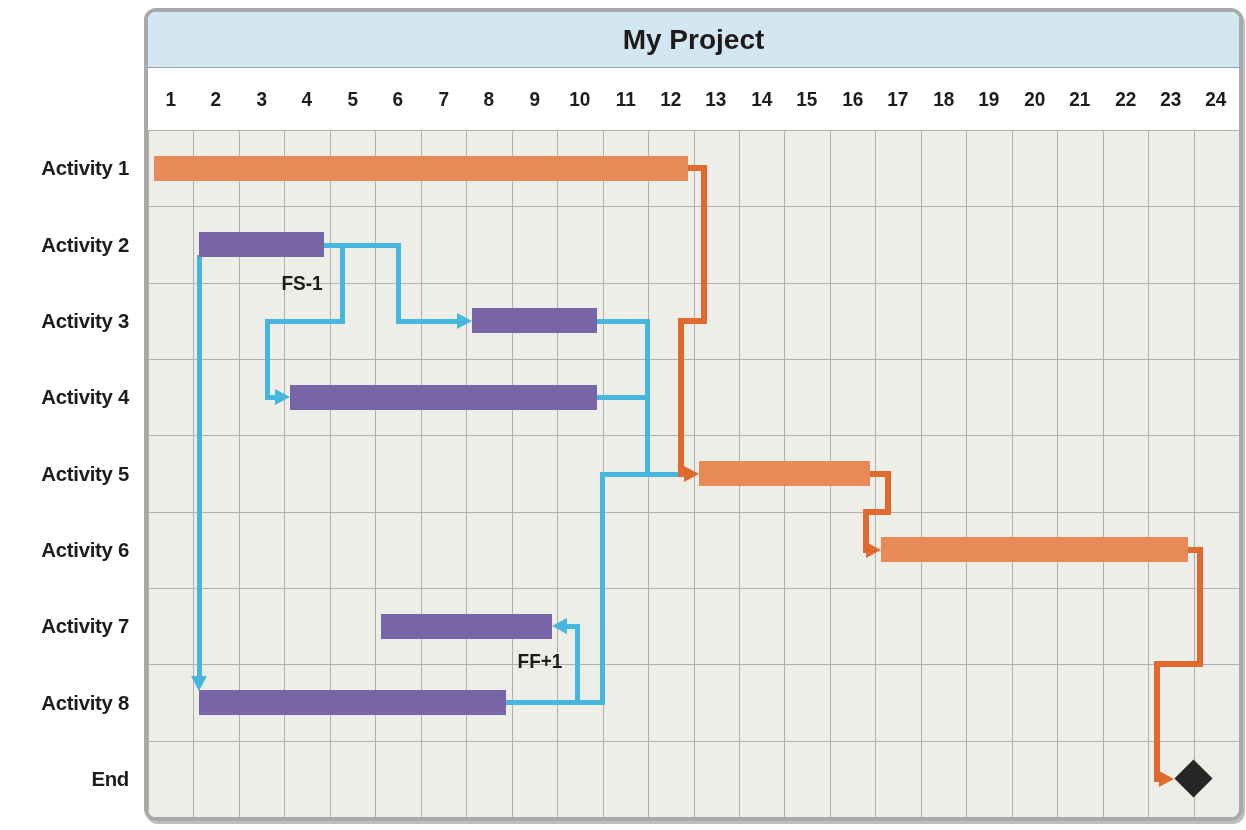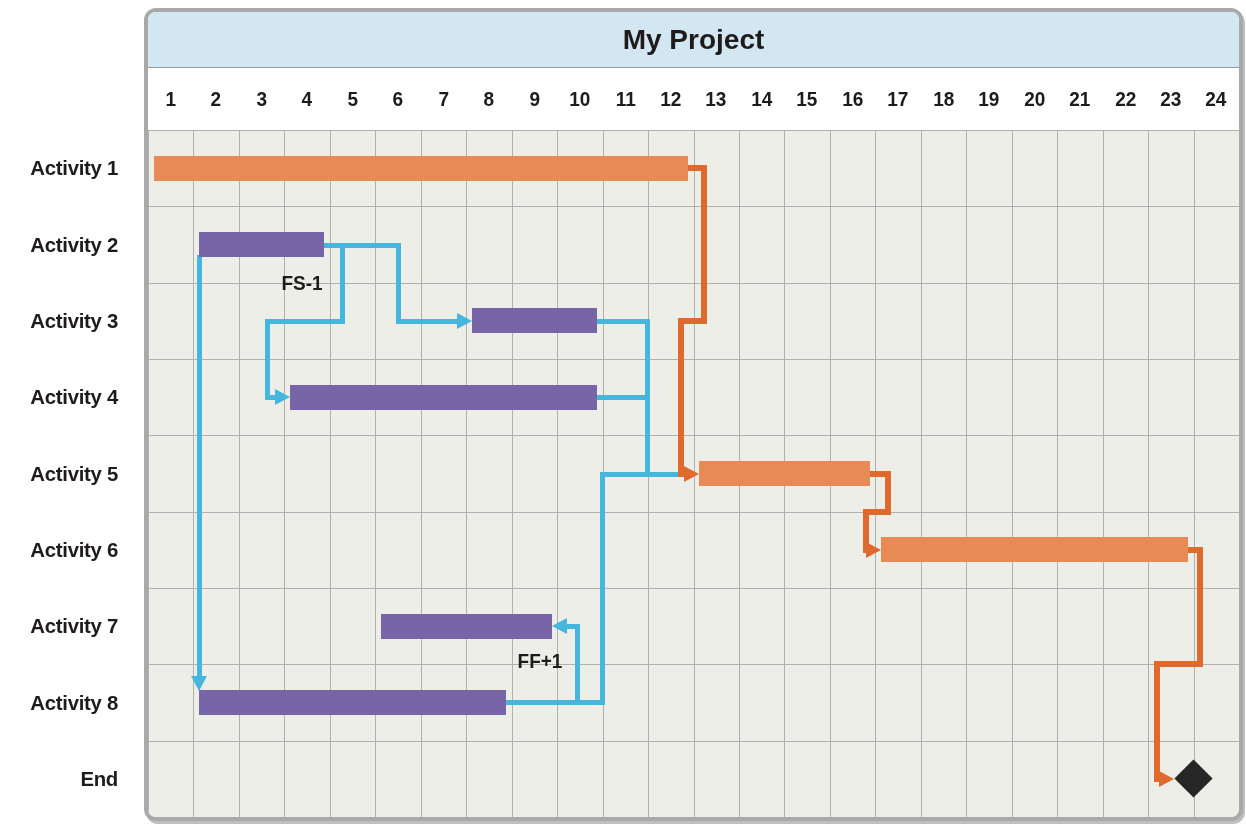--- a/index.html
+++ b/index.html
@@ -1,18 +1,18 @@
 <!DOCTYPE html>
 <html><head>
 <meta charset="utf-8">
 <style>
   html,body{margin:0;padding:0;background:#ffffff;}
   .stage{position:relative;width:1246px;height:830px;background:#ffffff;overflow:hidden;
          font-family:"Liberation Sans",sans-serif;}
-  .row-labels{position:absolute;left:0;top:0;width:140px;height:583px;}
+  .row-labels{position:absolute;left:11px;top:0;width:140px;height:583px;}
   .row-label{position:absolute;left:0;width:118px;height:26px;text-align:right;
              font-weight:700;font-size:21px;color:#1e1b1a;letter-spacing:-0.3px;
              transform:scaleX(0.97);transform-origin:right center;line-height:26px;}
   .panel{position:absolute;left:144px;top:8px;width:1091px;height:805px;
          border:4px solid #6d28d9;border-radius:12px;background:#ffffff;
          box-shadow:2px 3px 0 #bfbfbf;overflow:hidden;}
   .title-band{position:absolute;left:0;top:0;width:100%;height:55px;background:#d3e7f3;
               border-bottom:1px solid #9b9b9b;display:flex;align-items:center;justify-content:center;}
   .title-band span{font-weight:700;font-size:28px;color:#1e1b1a;}
   .axis-band{position:absolute;left:0;top:56px;width:100%;height:62px;background:#ffffff;display:flex;}

